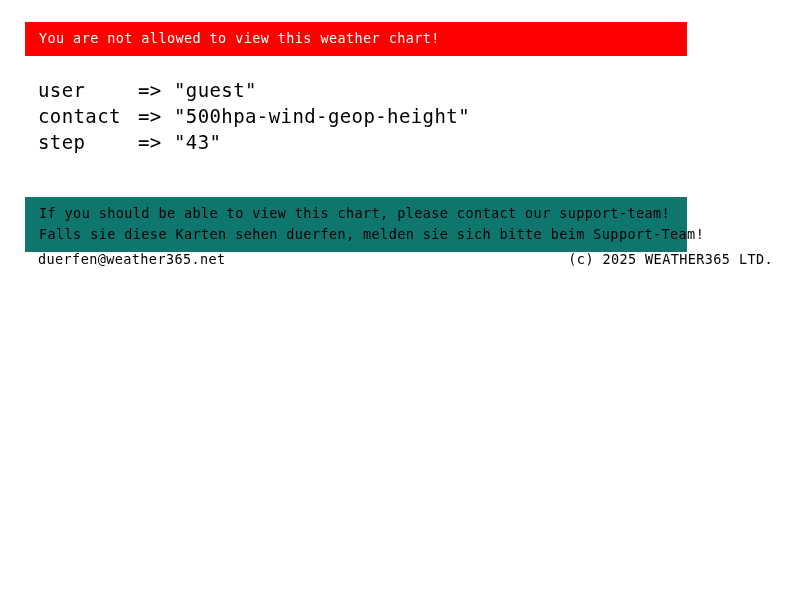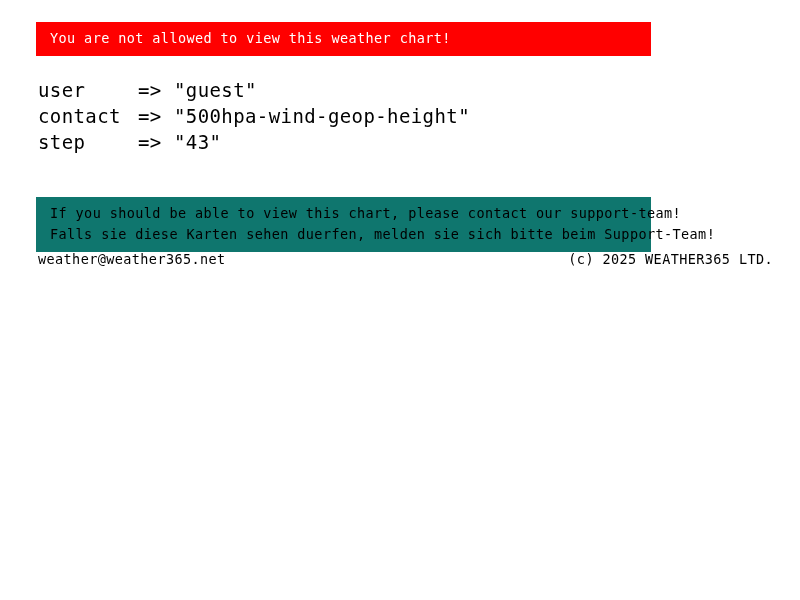--- a/index.html
+++ b/index.html
@@ -16,22 +16,22 @@
     position: relative;
     overflow: hidden;
   }
   .page {
     position: relative;
     width: 800px;
     height: 600px;
   }
   .banner {
     position: absolute;
-    left: 36px;
-    width: 615px;
+    left: 25px;
+    width: 662px;
     box-sizing: border-box;
     padding: 6px 14px 7px 14px;
     font-size: 13.5px;
     line-height: 21px;
     white-space: nowrap;
   }
   .banner-error {
     top: 22px;
     background: #ff0000;
     color: #ffffff;
@@ -115,18 +115,18 @@
     </tbody>
   </table>
 
   <div class="banner banner-info">
     <span class="banner-line">If you should be able to view this chart, please contact our support-team!</span>
     <span class="banner-line">Falls sie diese Karten sehen duerfen, melden sie sich bitte beim Support-Team!</span>
   </div>
 
   <div class="footer">
     <div class="footer-row">
-      <span class="footer-left">weather@weather365.net</span>
+      <span class="footer-left">duerfen@weather365.net</span>
       <span class="footer-right">(c) 2025 WEATHER365 LTD.</span>
     </div>
   </div>
 
 </div>
 
 </body></html>

